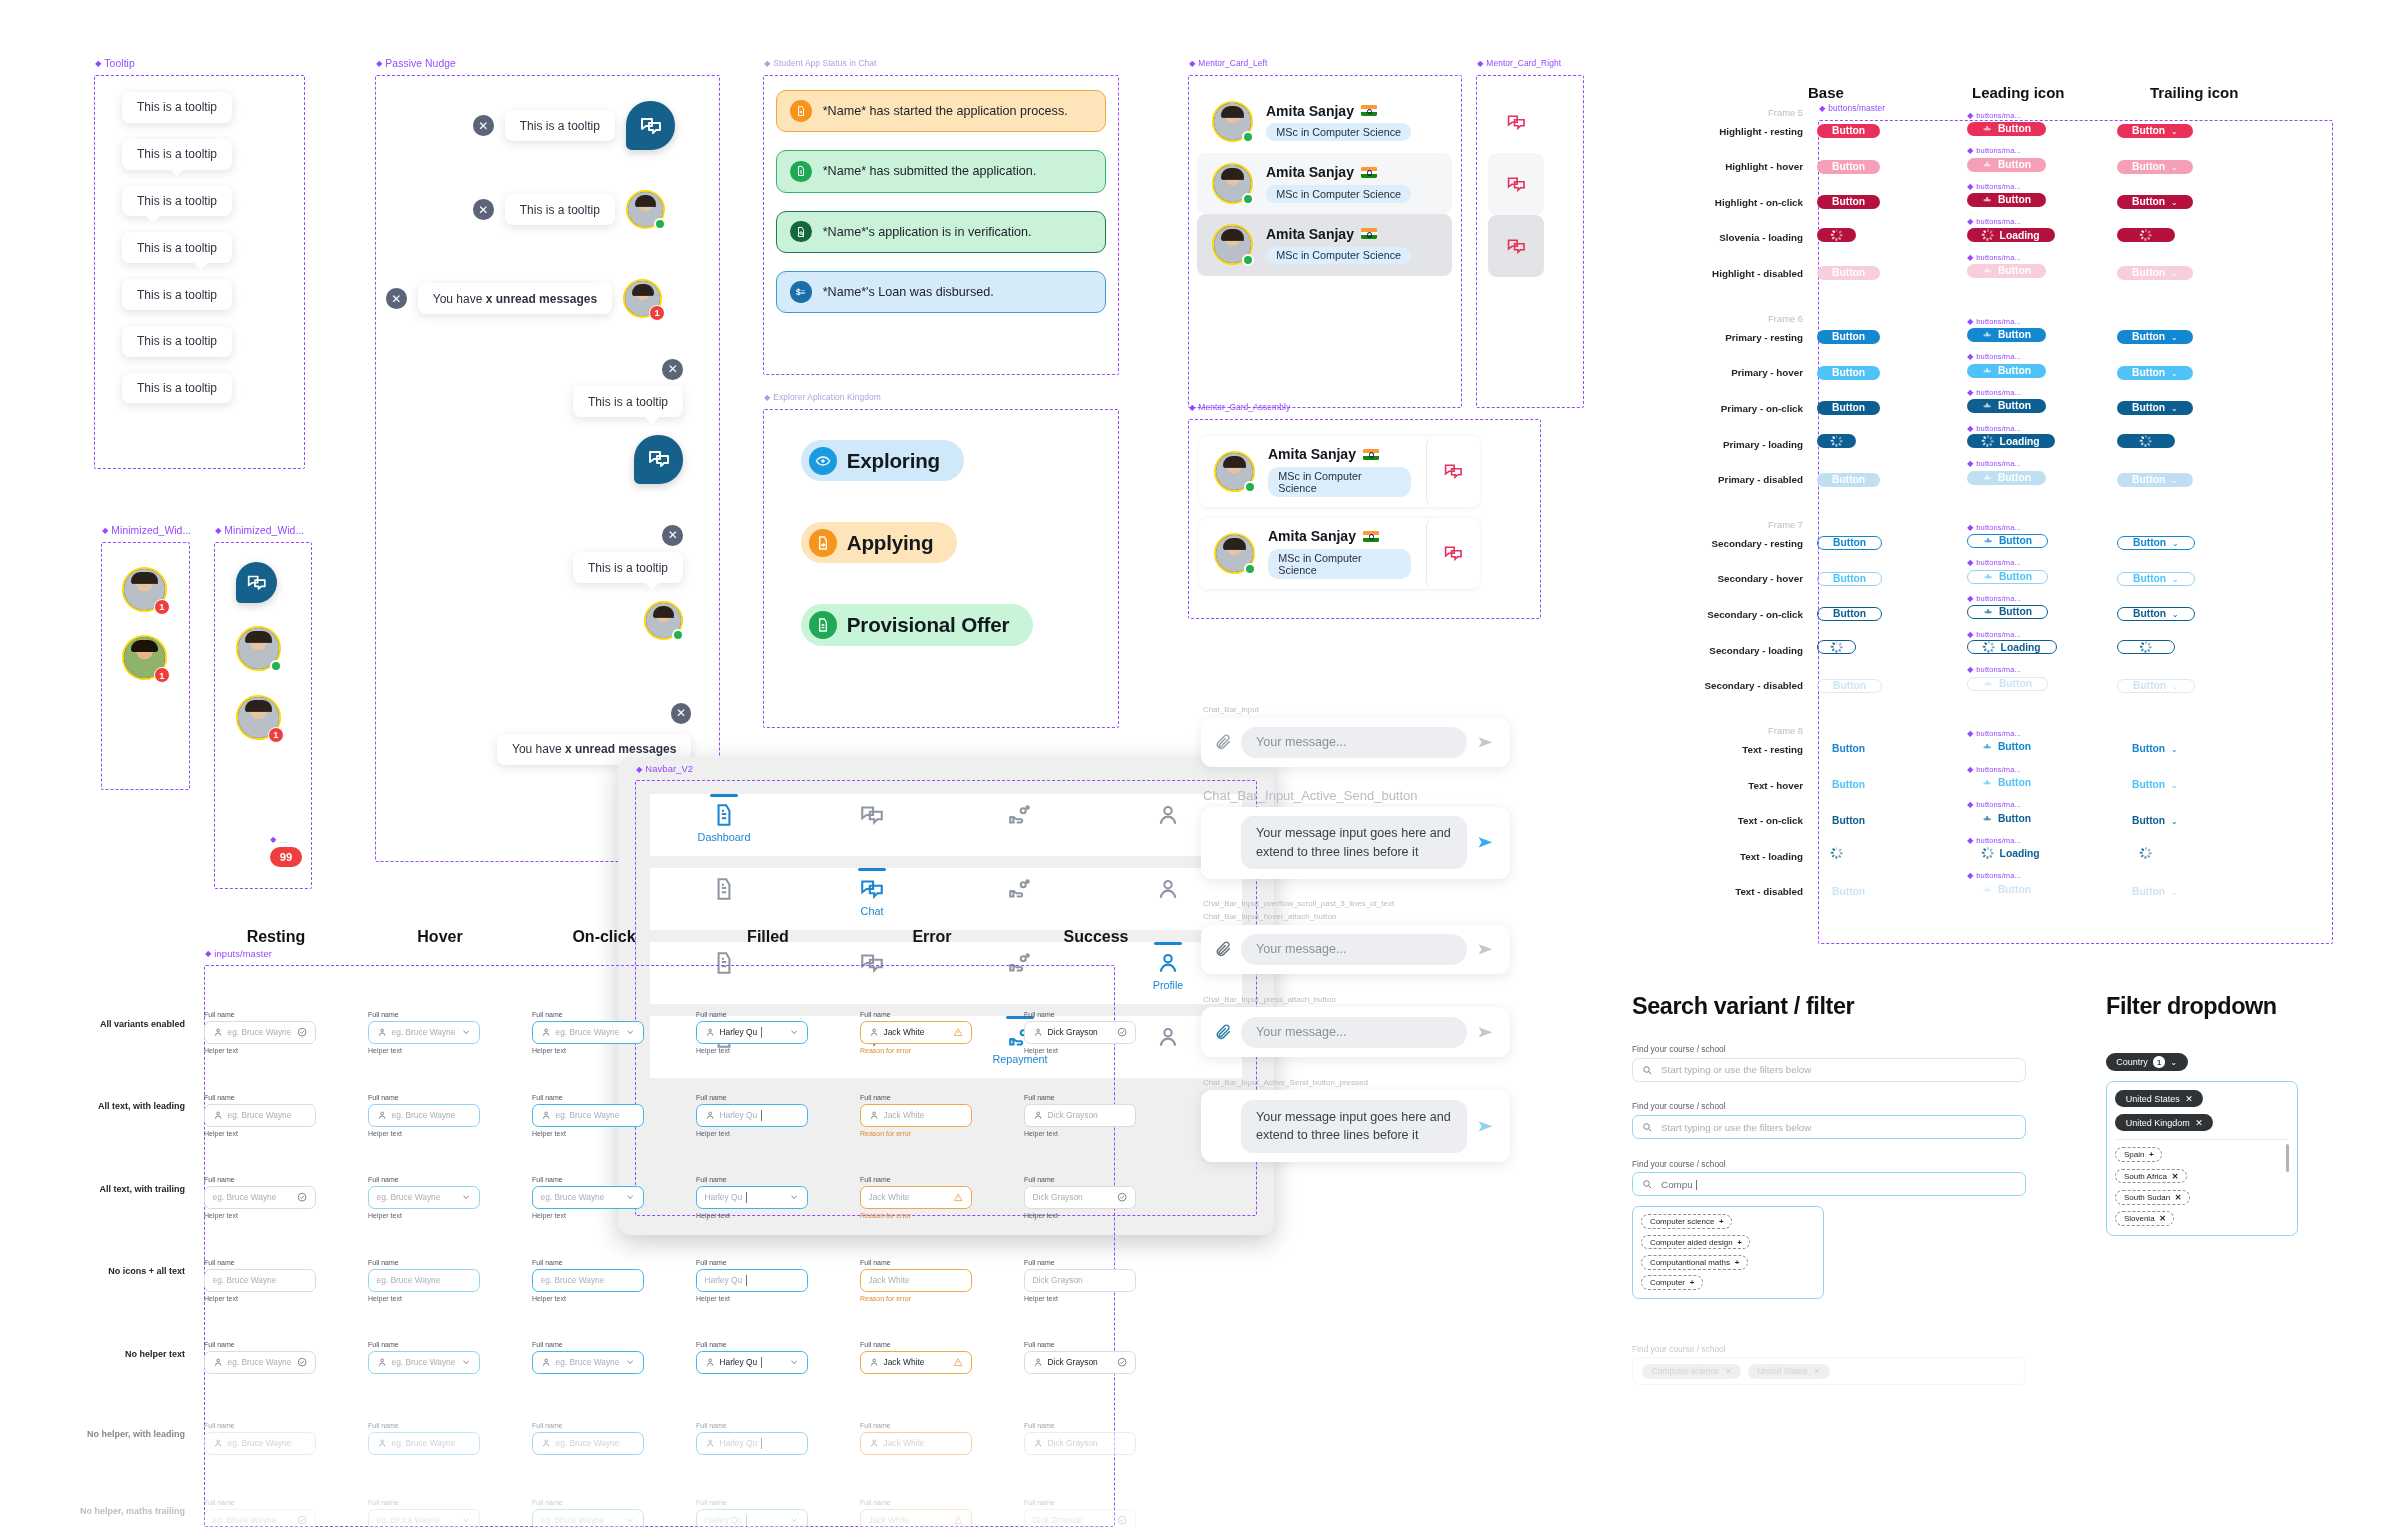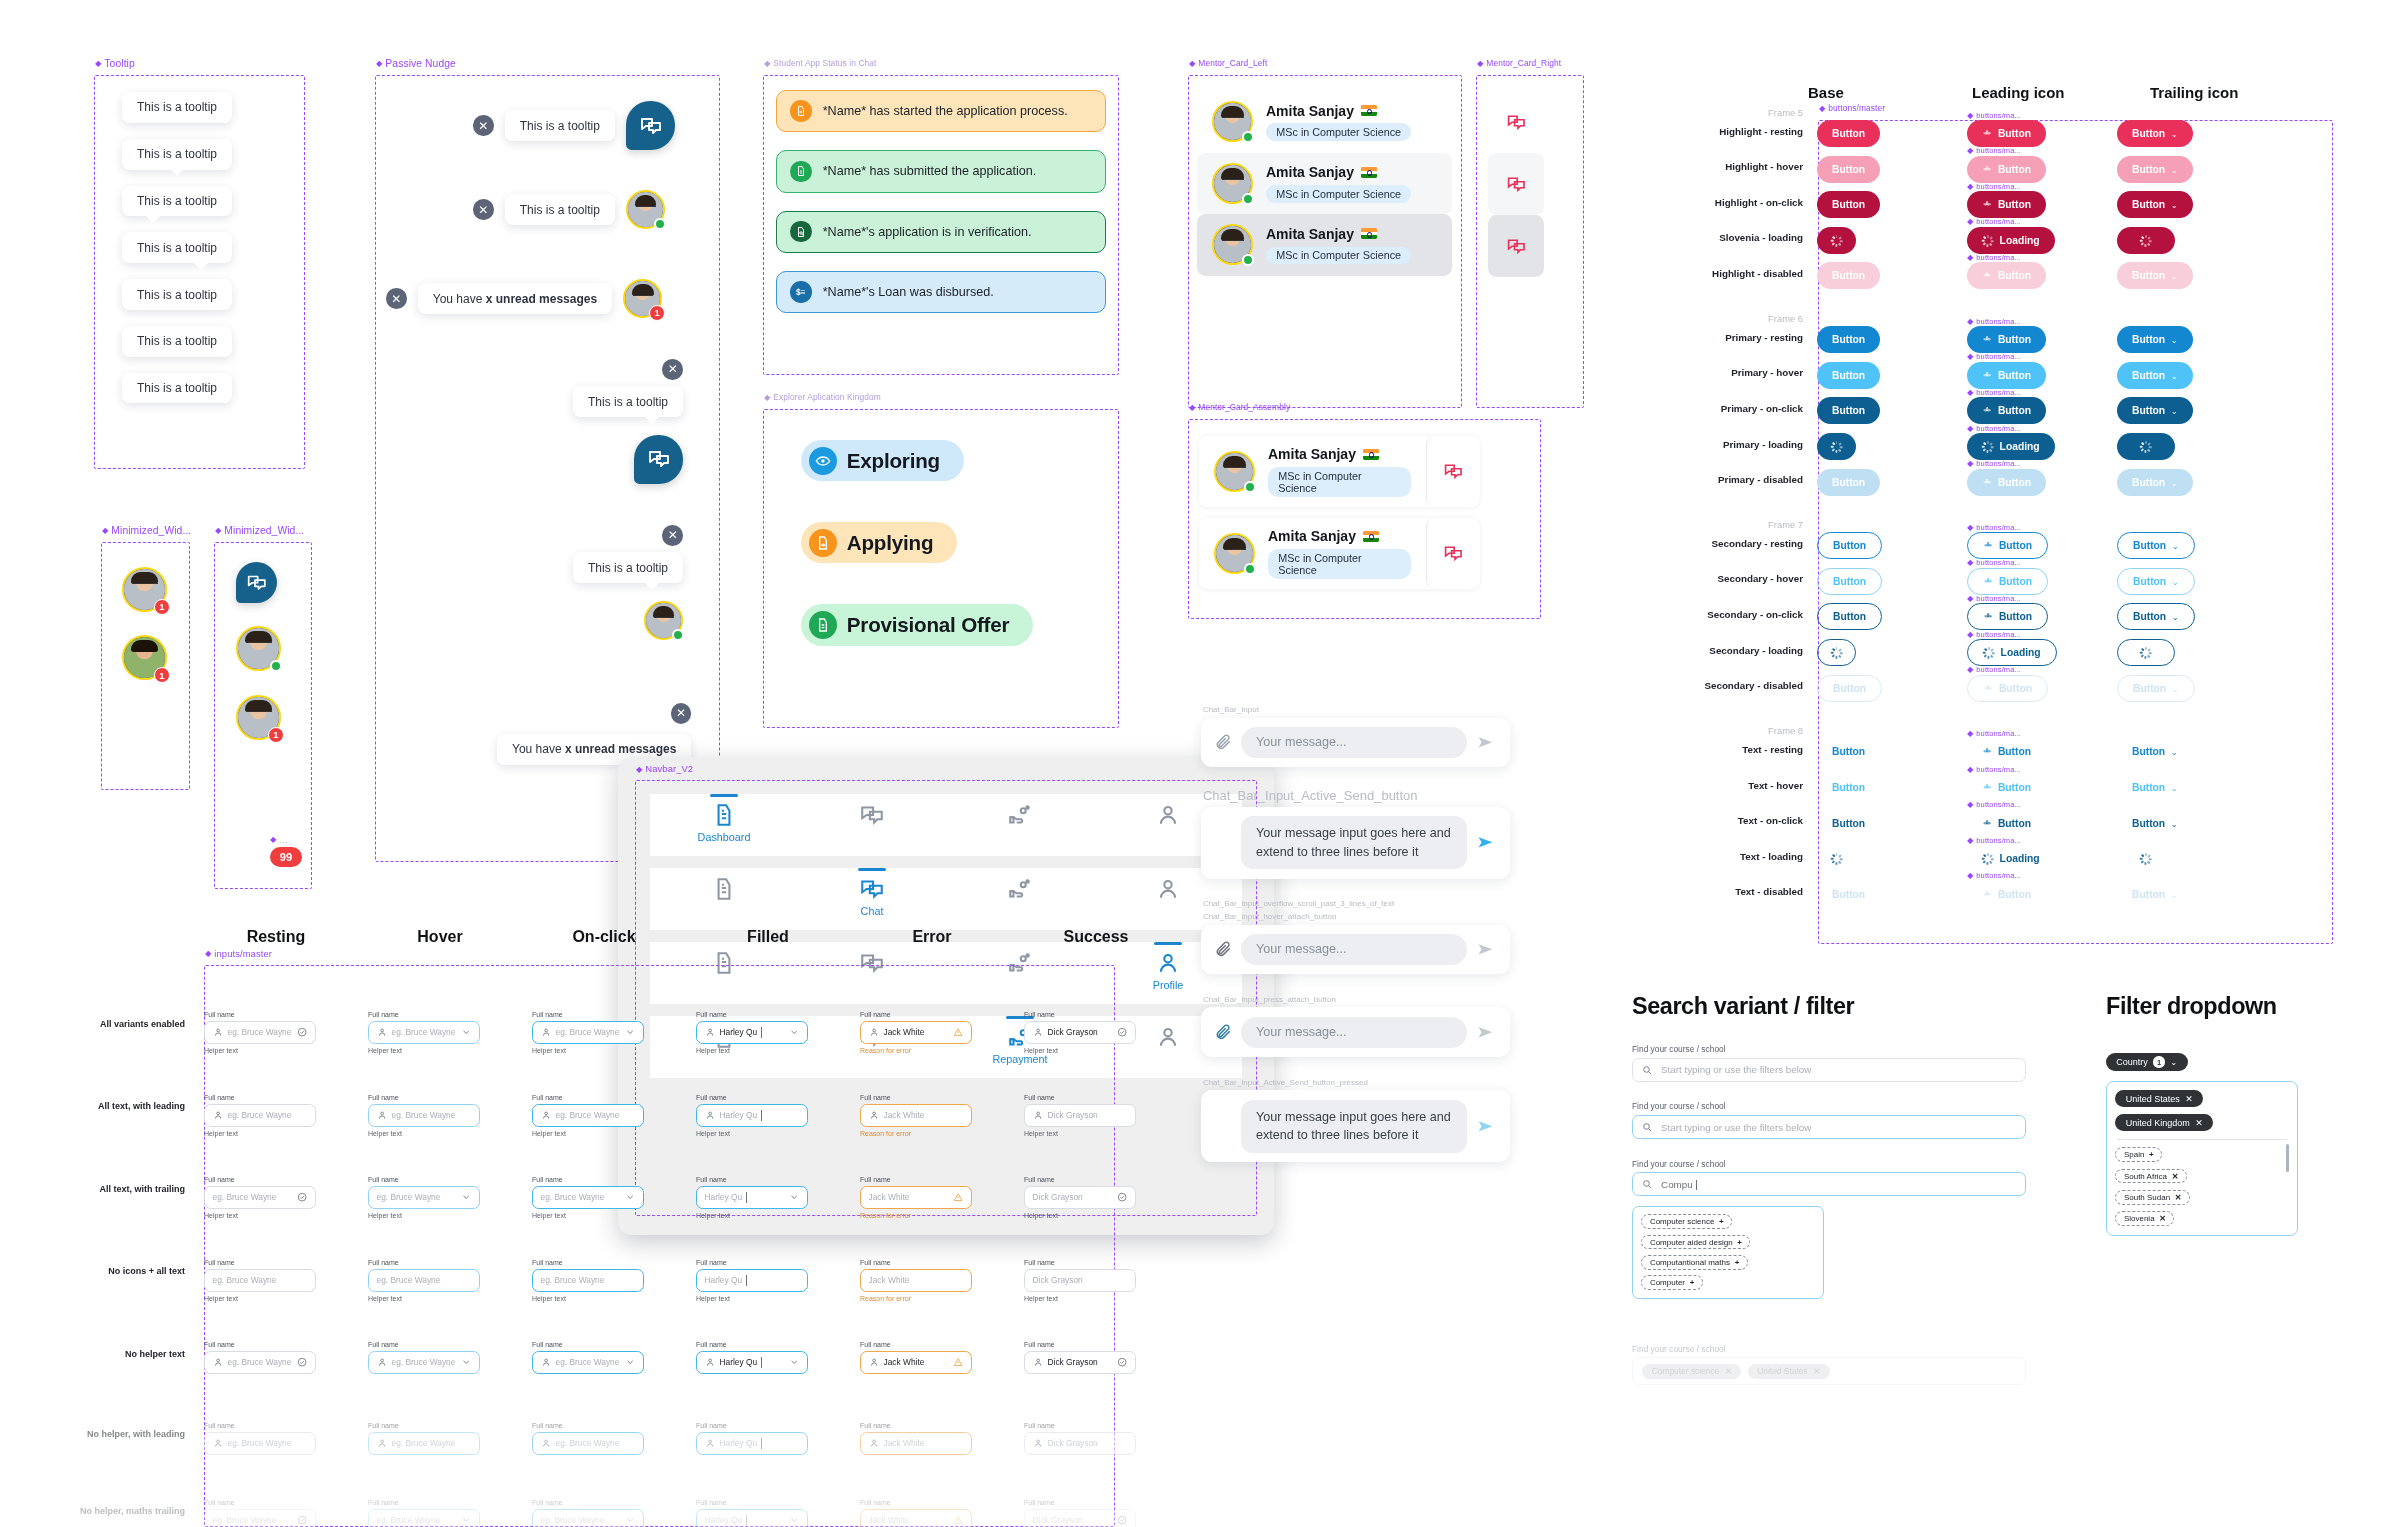--- a/index.html
+++ b/index.html
@@ -74,21 +74,21 @@
   .mcard .deg{margin-top:4.7px;font-size:10.8px;color:#253040;background:#dceefb;border-radius:10.3px;
     padding:2.8px 10.3px;display:inline-block;}
   .flag{width:16px;height:11.2px;border-radius:1.4px;overflow:hidden;display:inline-block;position:relative;
     background:linear-gradient(#ff9933 0 33.3%,#ffffff 33.3% 66.6%,#138808 66.6% 100%);}
   .flag::after{content:"";position:absolute;left:50%;top:50%;width:3.7px;height:3.7px;margin:-1.9px 0 0 -1.9px;
     border:0.9px solid #000080;border-radius:50%;}
   .mright{display:flex;align-items:center;justify-content:center;border-radius:8.4px;}
 
   
   .btn{display:inline-flex;align-items:center;justify-content:center;gap:5.6px;border-radius:15px;
-    font-size:10.3px;font-weight:700;padding:5.6px 15px;white-space:nowrap;min-width:58px;height:27px;text-align:right;}
+    font-size:10.3px;font-weight:700;padding:5.6px 15px;white-space:nowrap;min-width:58px;height:14px;text-align:right;}
   .btn.icon-only{min-width:39px;padding:5.6px 9.4px;}
   .chev{font-size:8.4px;font-weight:400;}
   .spin{display:inline-block;width:12px;height:12px;position:relative;}
   .spin i{position:absolute;left:50%;top:0;width:1.5px;height:3.4px;margin-left:-0.7px;
     background:currentColor;border-radius:0.9px;transform-origin:0.7px 6px;}
   .matrix-col-h{font-size:15px;font-weight:700;color:#121318;}
   .row-lab{font-size:9.8px;font-weight:700;color:#20242c;text-align:right;white-space:nowrap;}
   .frame-lab-sm{font-size:9.4px;color:#b9bcc4;}
 
   

